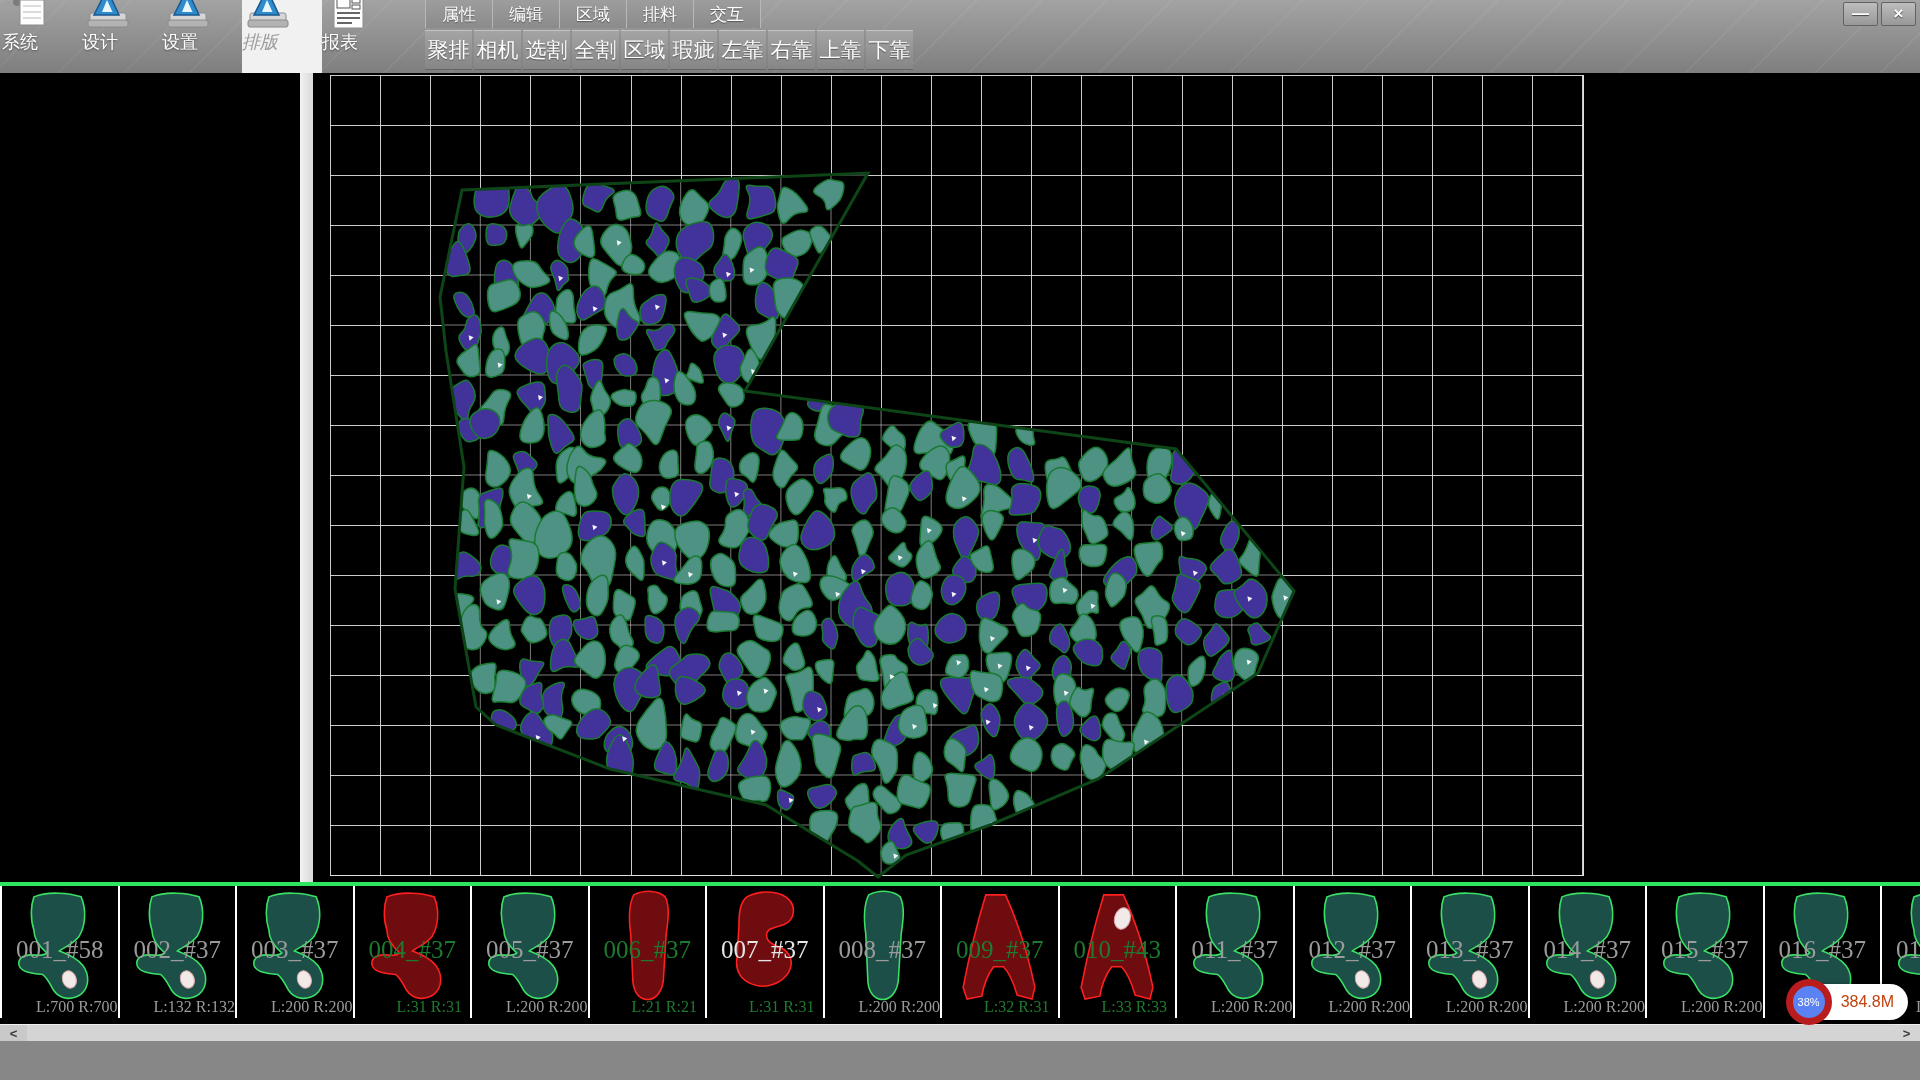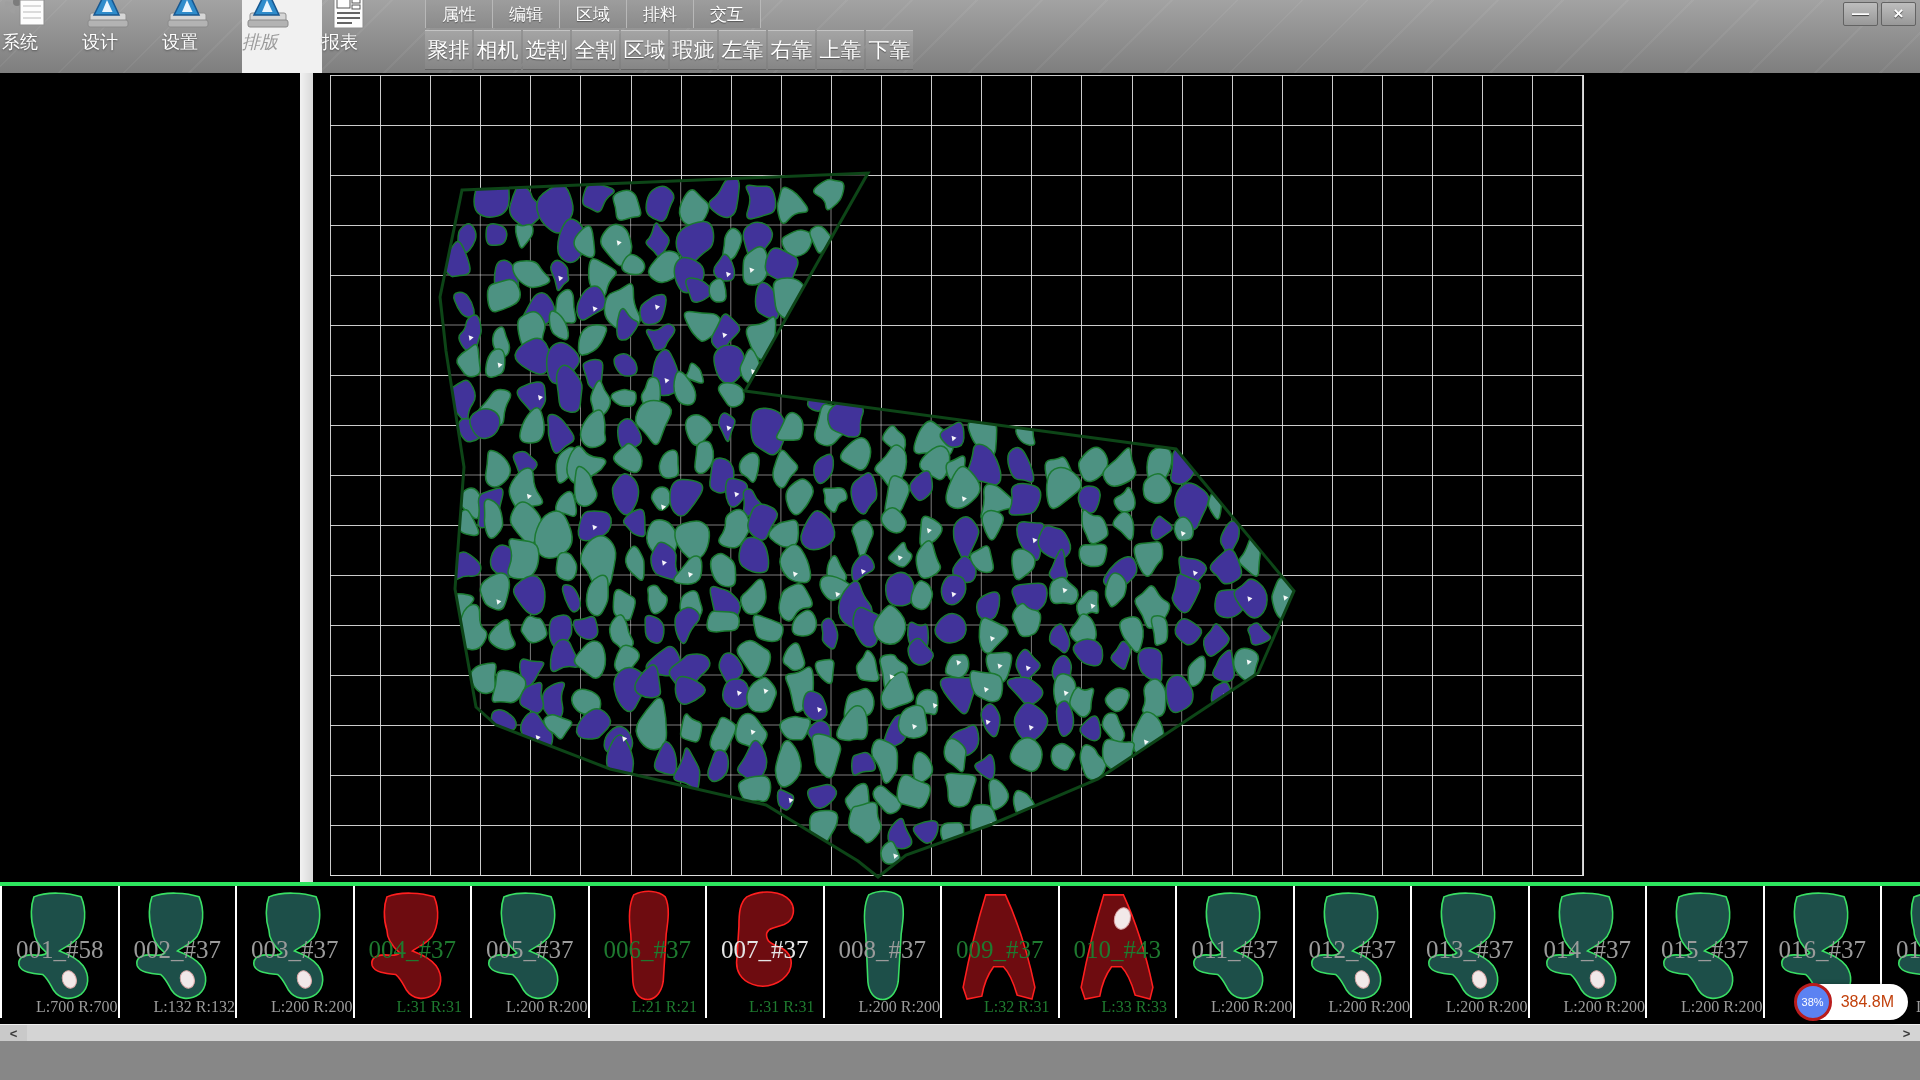--- a/index.html
+++ b/index.html
@@ -55,21 +55,21 @@
     border-right:2px solid #fff;box-sizing:content-box;}
   .cell svg{position:absolute;left:6px;top:3px;width:103px;height:118px;}
   .cell .ctitle{position:absolute;left:0;top:50px;width:100%;text-align:center;
     font-family:"Liberation Serif",serif;font-size:25px;letter-spacing:0;z-index:2;}
   .cell .cinfo{position:absolute;left:17px;bottom:2px;width:100%;text-align:center;
     font-family:"Liberation Serif",serif;font-size:16px;z-index:2;}
 
   .mem-badge{position:absolute;right:12px;bottom:4px;height:36px;display:flex;align-items:center;
     background:#fff;border-radius:18px;padding:0 14px 0 0;box-shadow:0 1px 5px rgba(0,0,0,.45);z-index:6;}
   .mem-circle{width:32px;height:32px;margin-left:-2px;border-radius:50%;
-    background:#5b82f2;border:3px solid #b91c1c;display:flex;align-items:center;justify-content:center;
+    background:#5b82f2;border:7px solid #b91c1c;display:flex;align-items:center;justify-content:center;
     color:#fff;font-size:11px;}
   .mem-text{margin-left:9px;color:#c2410c;font-size:16px;}
 
   
   .hscroll{position:absolute;left:0;top:1024px;width:1920px;height:17px;background:#d4d4d4;
     border-top:1px solid #efefef;box-sizing:border-box;}
   .scroll-btn{position:absolute;top:0;width:27px;height:16px;display:flex;align-items:center;
     justify-content:center;color:#3a3a3a;font-weight:bold;font-size:13px;background:#c9c9c9;}
   .scroll-btn.left{left:0;}
   .scroll-btn.right{right:0;background:#d4d4d4;}

